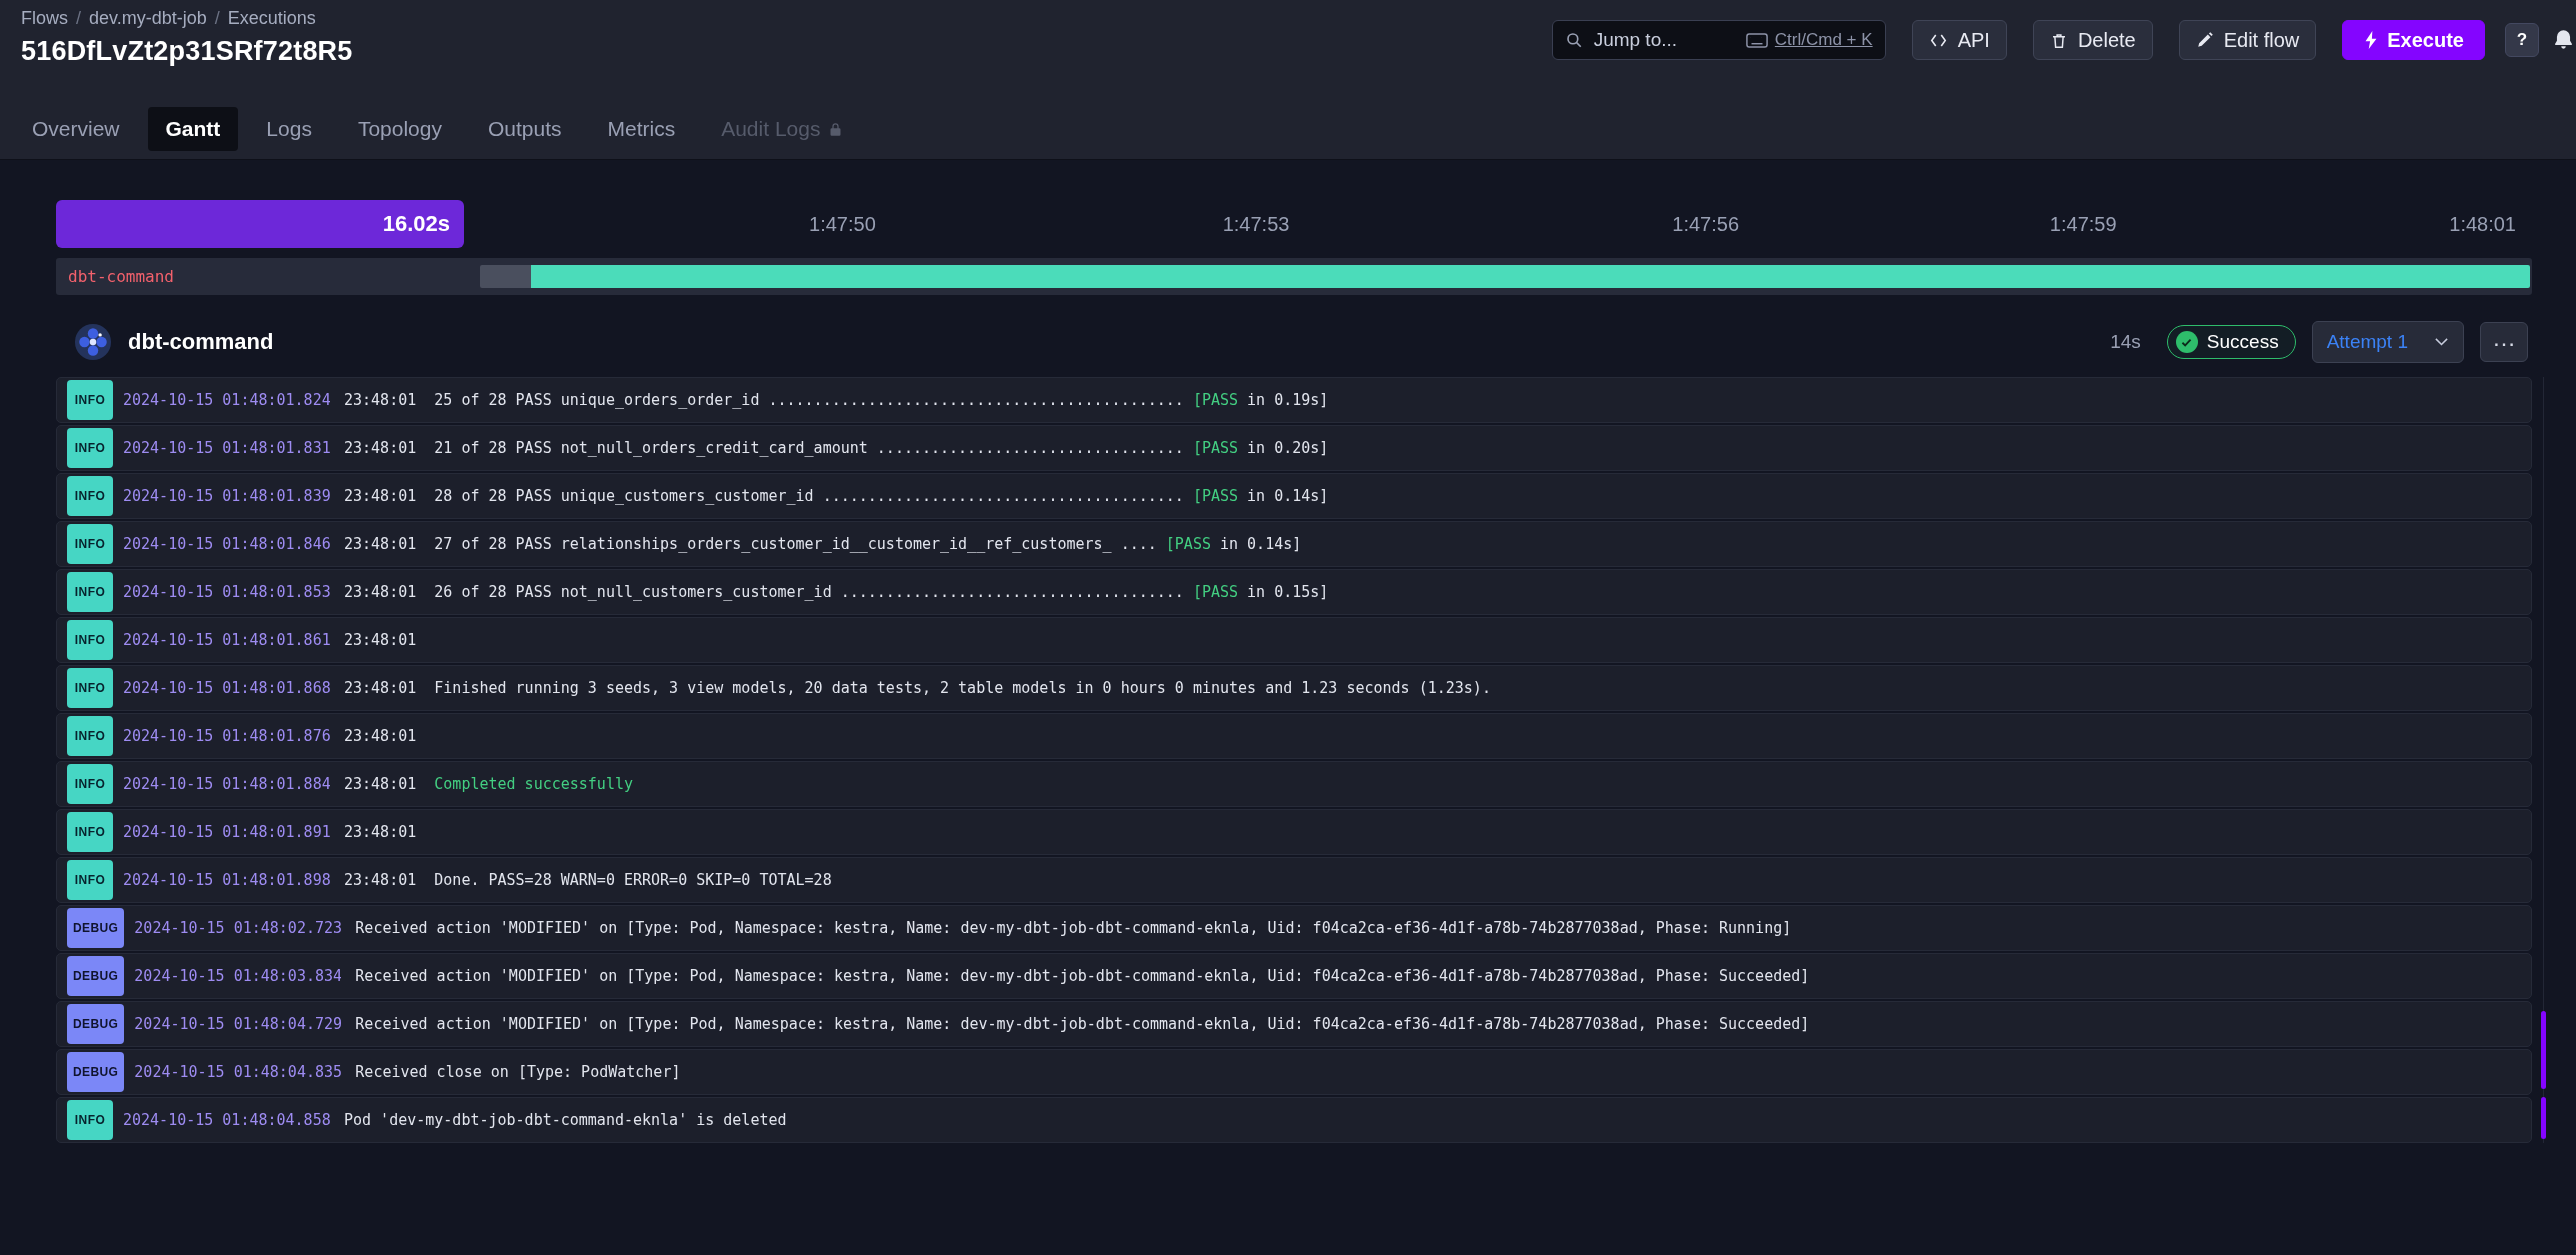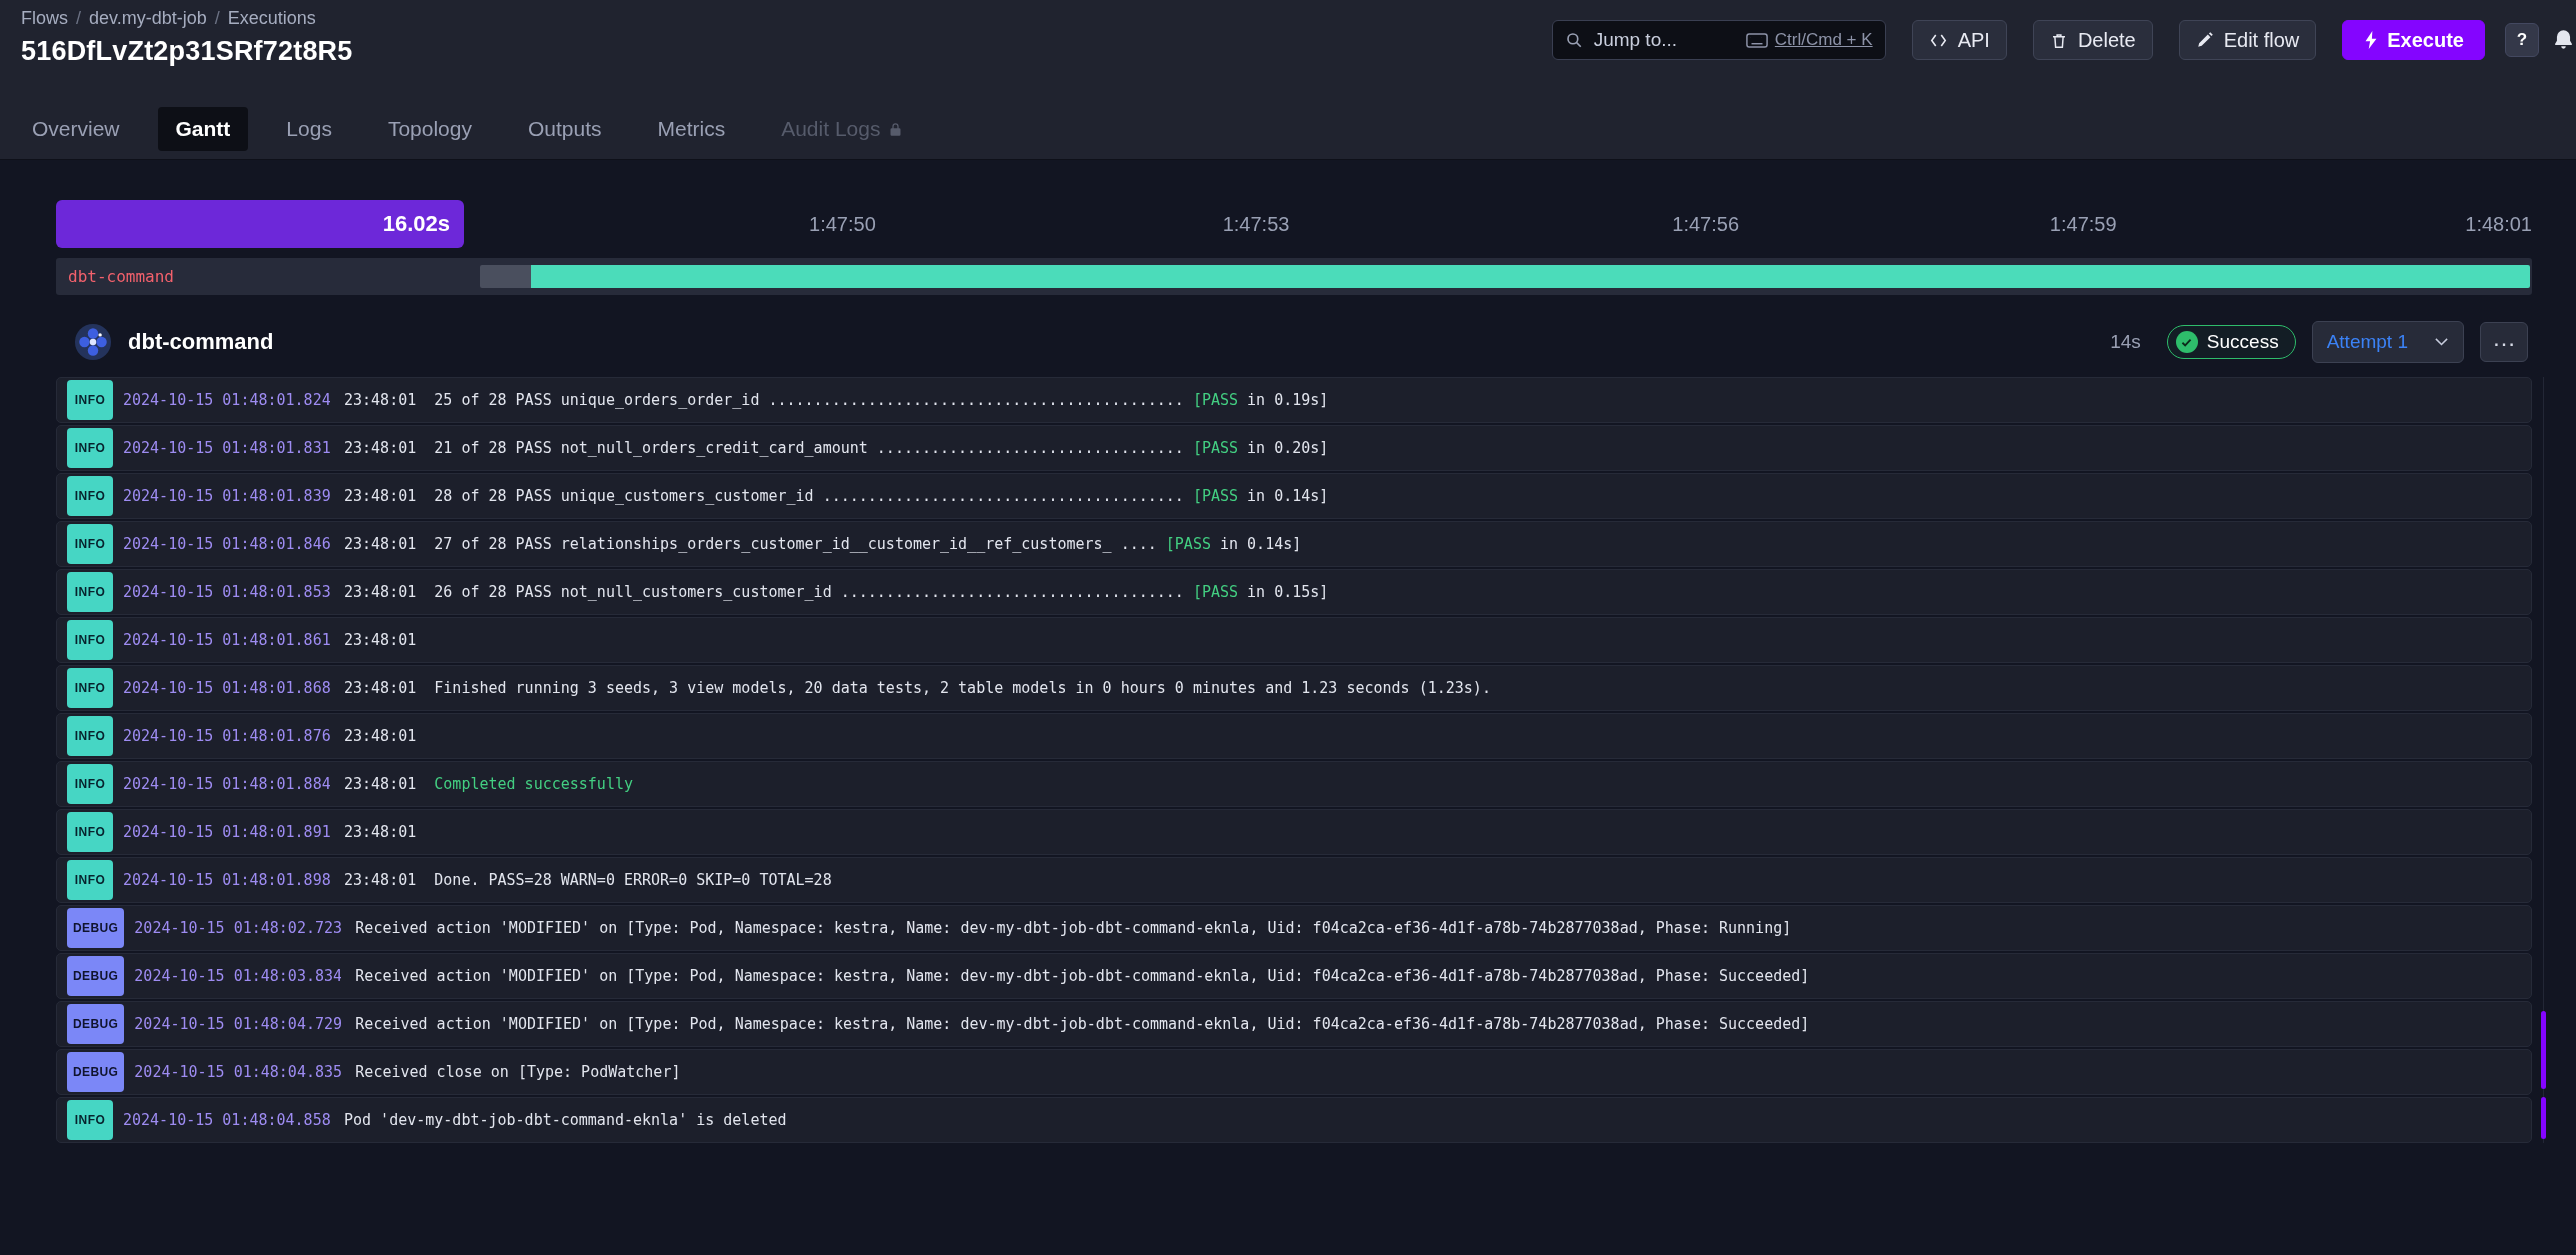--- a/index.html
+++ b/index.html
@@ -47,39 +47,39 @@
   .help-btn {
     width:34px; height:34px; border-radius:6px; background:#343849; border:1px solid #434860;
     color:#fff; font-size:17px; font-weight:700; display:flex; align-items:center; justify-content:center;
     cursor:pointer; margin-left:-6px;
   }
   .bell { display:flex; align-items:center; margin-left:-14px; cursor:pointer; }
 
   
   .tabs {
     height:61px; background:#20232f; display:flex; align-items:center;
-    padding:0 14px; gap:20px; border-bottom:1px solid #0e1019;
+    padding:0 14px; gap:10px; border-bottom:1px solid #0e1019;
   }
   .tab { padding:10px 18px; font-size:21px; color:#9aa0b4; cursor:pointer; white-space:nowrap; display:flex; align-items:center; gap:8px; }
   .tab.active { background:#0d0f16; color:#ffffff; font-weight:700; border-radius:4px; }
   .tab.locked { color:#565b6b; }
 
   
   .main { padding:40px 44px 0 56px; }
 
   .gantt-head { display:flex; align-items:center; height:48px; }
   .duration-box {
     width:408px; height:48px; background:#6d28d9; border-radius:6px;
     color:#fff; font-weight:700; font-size:22px;
     display:flex; align-items:center; justify-content:flex-end; padding-right:14px;
   }
   .ticks { position:relative; flex:1; height:48px; font-size:20px; color:#99a0b4; }
   .ticks span { position:absolute; top:50%; transform:translate(-50%,-50%); white-space:nowrap; }
   .ticks .t0{ left:18.3%; } .ticks .t1{ left:38.3%; } .ticks .t2{ left:58.3%;margin-left:36px; } .ticks .t3{ left:78.3%; }
-  .ticks .t4{ left:auto; right:0; transform:translate(0,-50%); }
+  .ticks .t4{ left:auto; right:16px; transform:translate(0,-50%); }
 
   .gantt-row {
     position:relative; height:37px; margin-top:10px;
     background:#272b3a; border-radius:3px;
     display:flex; align-items:center; cursor:pointer;
   }
   .glabel { font-size:16px; color:var(--task_label,#f2616c); padding-left:12px; }
   .seg-pending { position:absolute; left:424px; width:51px; top:7px; bottom:7px; background:var(--pending,#4a4f5e); border-radius:2px 0 0 2px; }
   .seg-run { position:absolute; left:475px; right:2px; top:7px; bottom:7px; background:var(--bar,#4bdcba); border-radius:0 2px 2px 0; }
 

